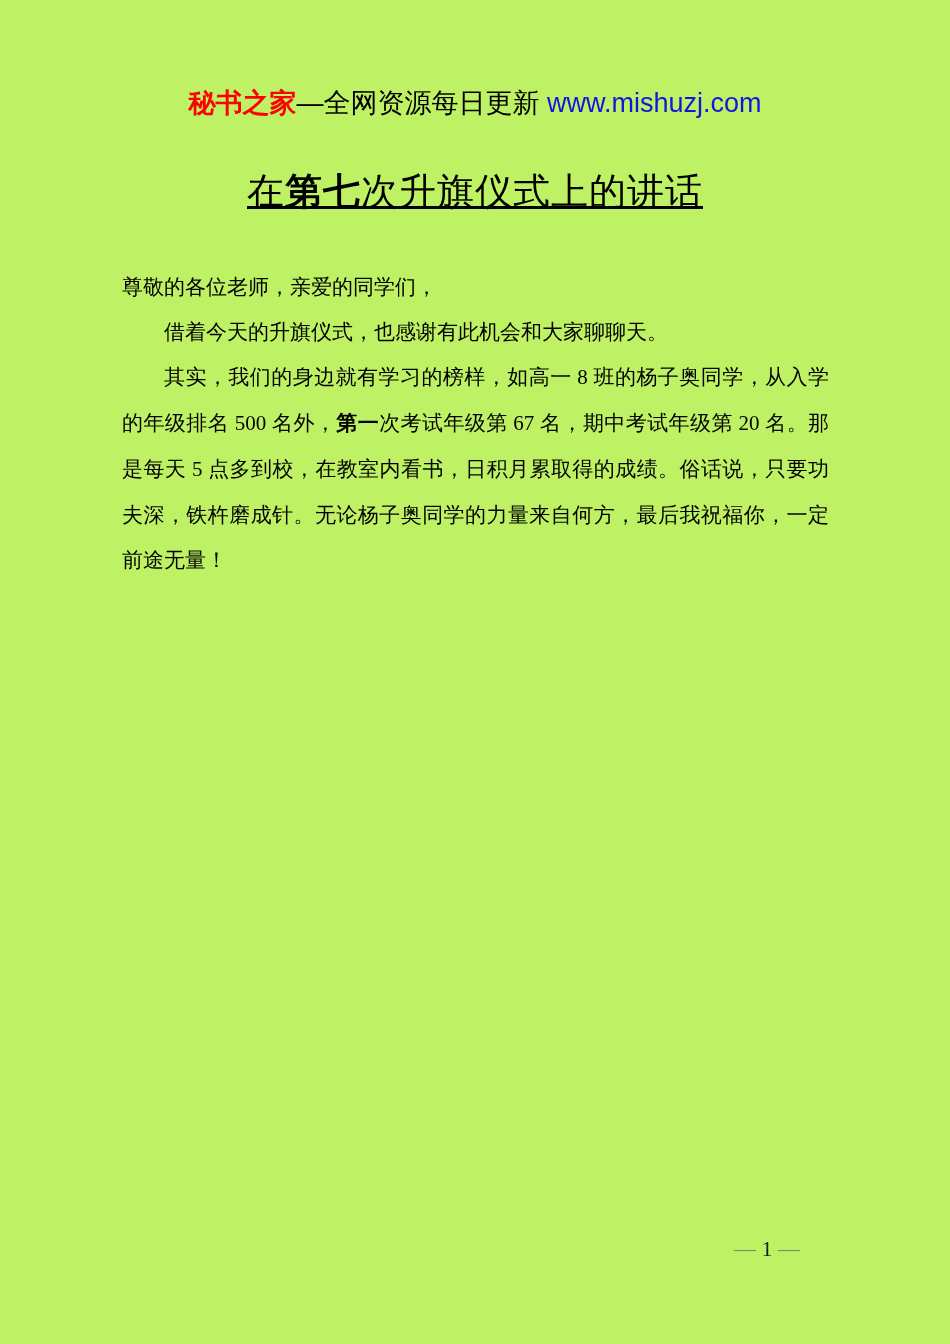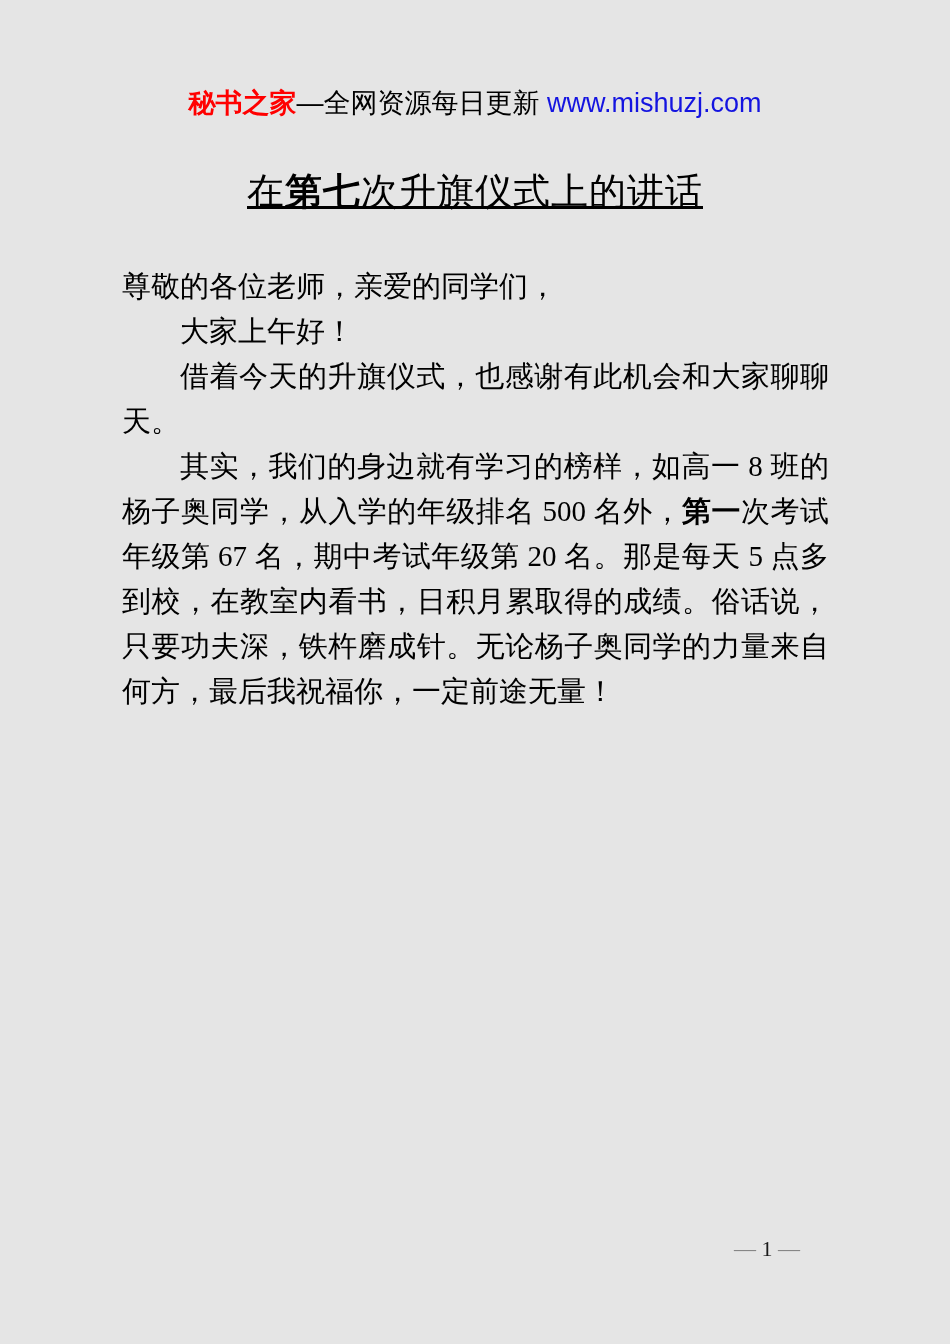--- a/index.html
+++ b/index.html
@@ -2,40 +2,40 @@
 <html style="--brand-red: #ff0000; --link-blue: #1414e0; --dash-gray: #808080;"><head>
 <meta charset="utf-8">
 <style>
   html, body { margin: 0; padding: 0; background: #ffffff; }
   body {
     width: 950px; height: 1344px;
     position: relative; overflow: hidden;
     font-family: "Liberation Sans", sans-serif;
     color: #000;
   }
-  .page { position: absolute; inset: 0; background: #e5e5e5; }
+  .page { position: absolute; inset: 0; background: #bef264; }
 
   .header {
     position: absolute; top: 86px; left: 0; width: 100%;
     text-align: center; font-size: 27px; line-height: 34px;
     white-space: nowrap;
   }
   .seg-brand { color: var(--brand-red, #ff0000); font-weight: 700; }
   .seg-url   { color: var(--link-blue, #1414e0); }
 
   .title {
     position: absolute; top: 168px; left: 0; width: 100%;
     text-align: center; font-size: 37px; line-height: 48px;
     font-weight: 400; letter-spacing: 1px; text-decoration: underline;
   }
   .seg-bold { font-weight: 700; }
 
   .body-text {
     position: absolute; top: 264px; left: 122px; width: 707px;
-    font-size: 29px; line-height: 45px;
+    font-size: 21px; line-height: 45px;
     text-align: justify;
   }
   .para { margin: 0; }
   .para.indent { text-indent: 2em; }
   .seg-num { font-family: "Liberation Serif", serif; }
 
   .footer {
     position: absolute; top: 1236px; right: 150px;
     font-family: "Liberation Serif", serif;
     font-size: 22px; line-height: 26px; white-space: pre;
@@ -47,20 +47,19 @@
 <body>
 
 <div class="page">
 
   <div class="header"><span class="seg-brand">秘书之家</span><span class="seg-plain">—全网资源每日更新 </span><span class="seg-url">www.mishuzj.com</span></div>
 
   <div class="title"><span class="seg-plain">在</span><span class="seg-bold">第七</span><span class="seg-plain">次升旗仪式上的讲话</span></div>
 
   <div class="body-text">
       <p class="para"><span class="seg-plain">尊敬的各位老师，亲爱的同学们，</span></p>
-      <p class="para indent"><span class="seg-plain">大家上午好！</span></p>
       <p class="para indent"><span class="seg-plain">借着今天的升旗仪式，也感谢有此机会和大家聊聊天。</span></p>
       <p class="para indent"><span class="seg-plain">其实，我们的身边就有学习的榜样，如高一</span><span class="seg-num"> 8 </span><span class="seg-plain">班的杨子奥同学，从入学的年级排名</span><span class="seg-num"> 500 </span><span class="seg-plain">名外，</span><span class="seg-bold">第一</span><span class="seg-plain">次考试年级第</span><span class="seg-num"> 67 </span><span class="seg-plain">名，期中考试年级第</span><span class="seg-num"> 20 </span><span class="seg-plain">名。那是每天</span><span class="seg-num"> 5 </span><span class="seg-plain">点多到校，在教室内看书，日积月累取得的成绩。俗话说，只要功夫深，铁杵磨成针。无论杨子奥同学的力量来自何方，最后我祝福你，一定前途无量！</span></p>
     </div>
 
   <div class="footer"><span class="seg-dash">— </span><span class="seg-pagenum">1</span><span class="seg-dash"> —</span></div>
 
 </div>
 
 </body></html>

